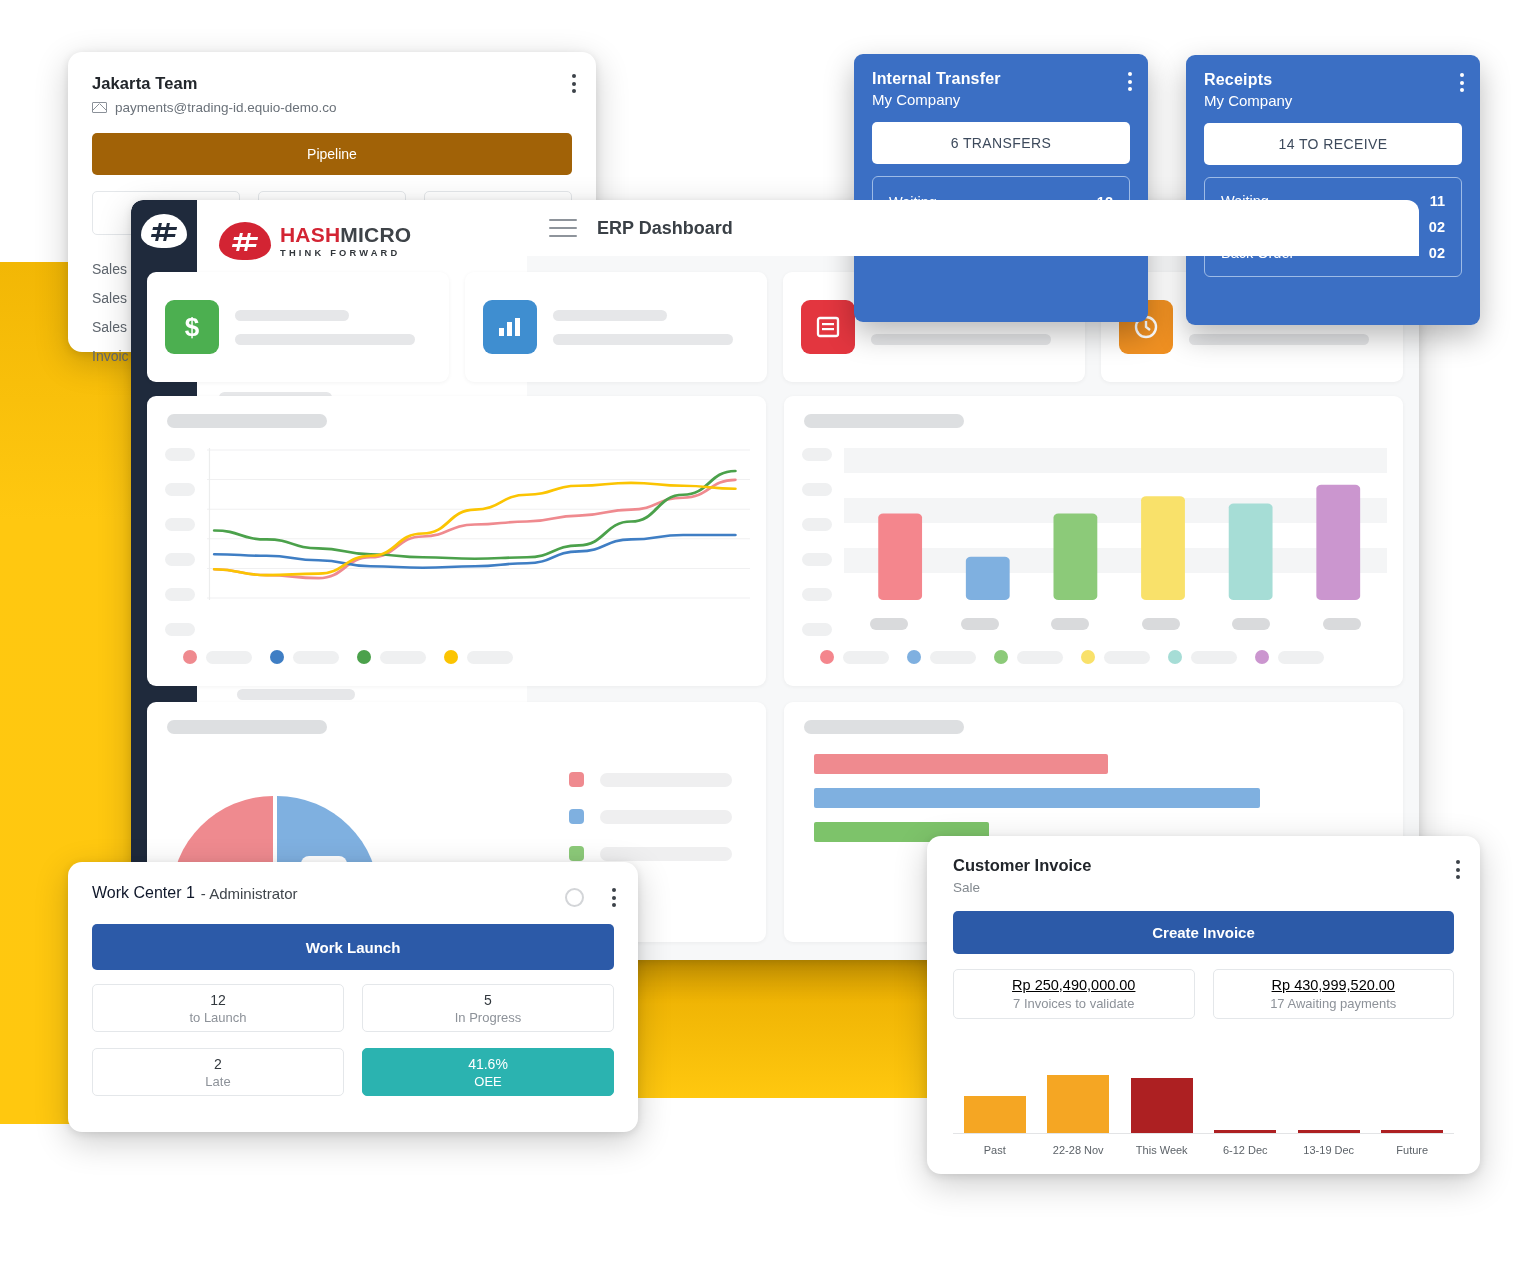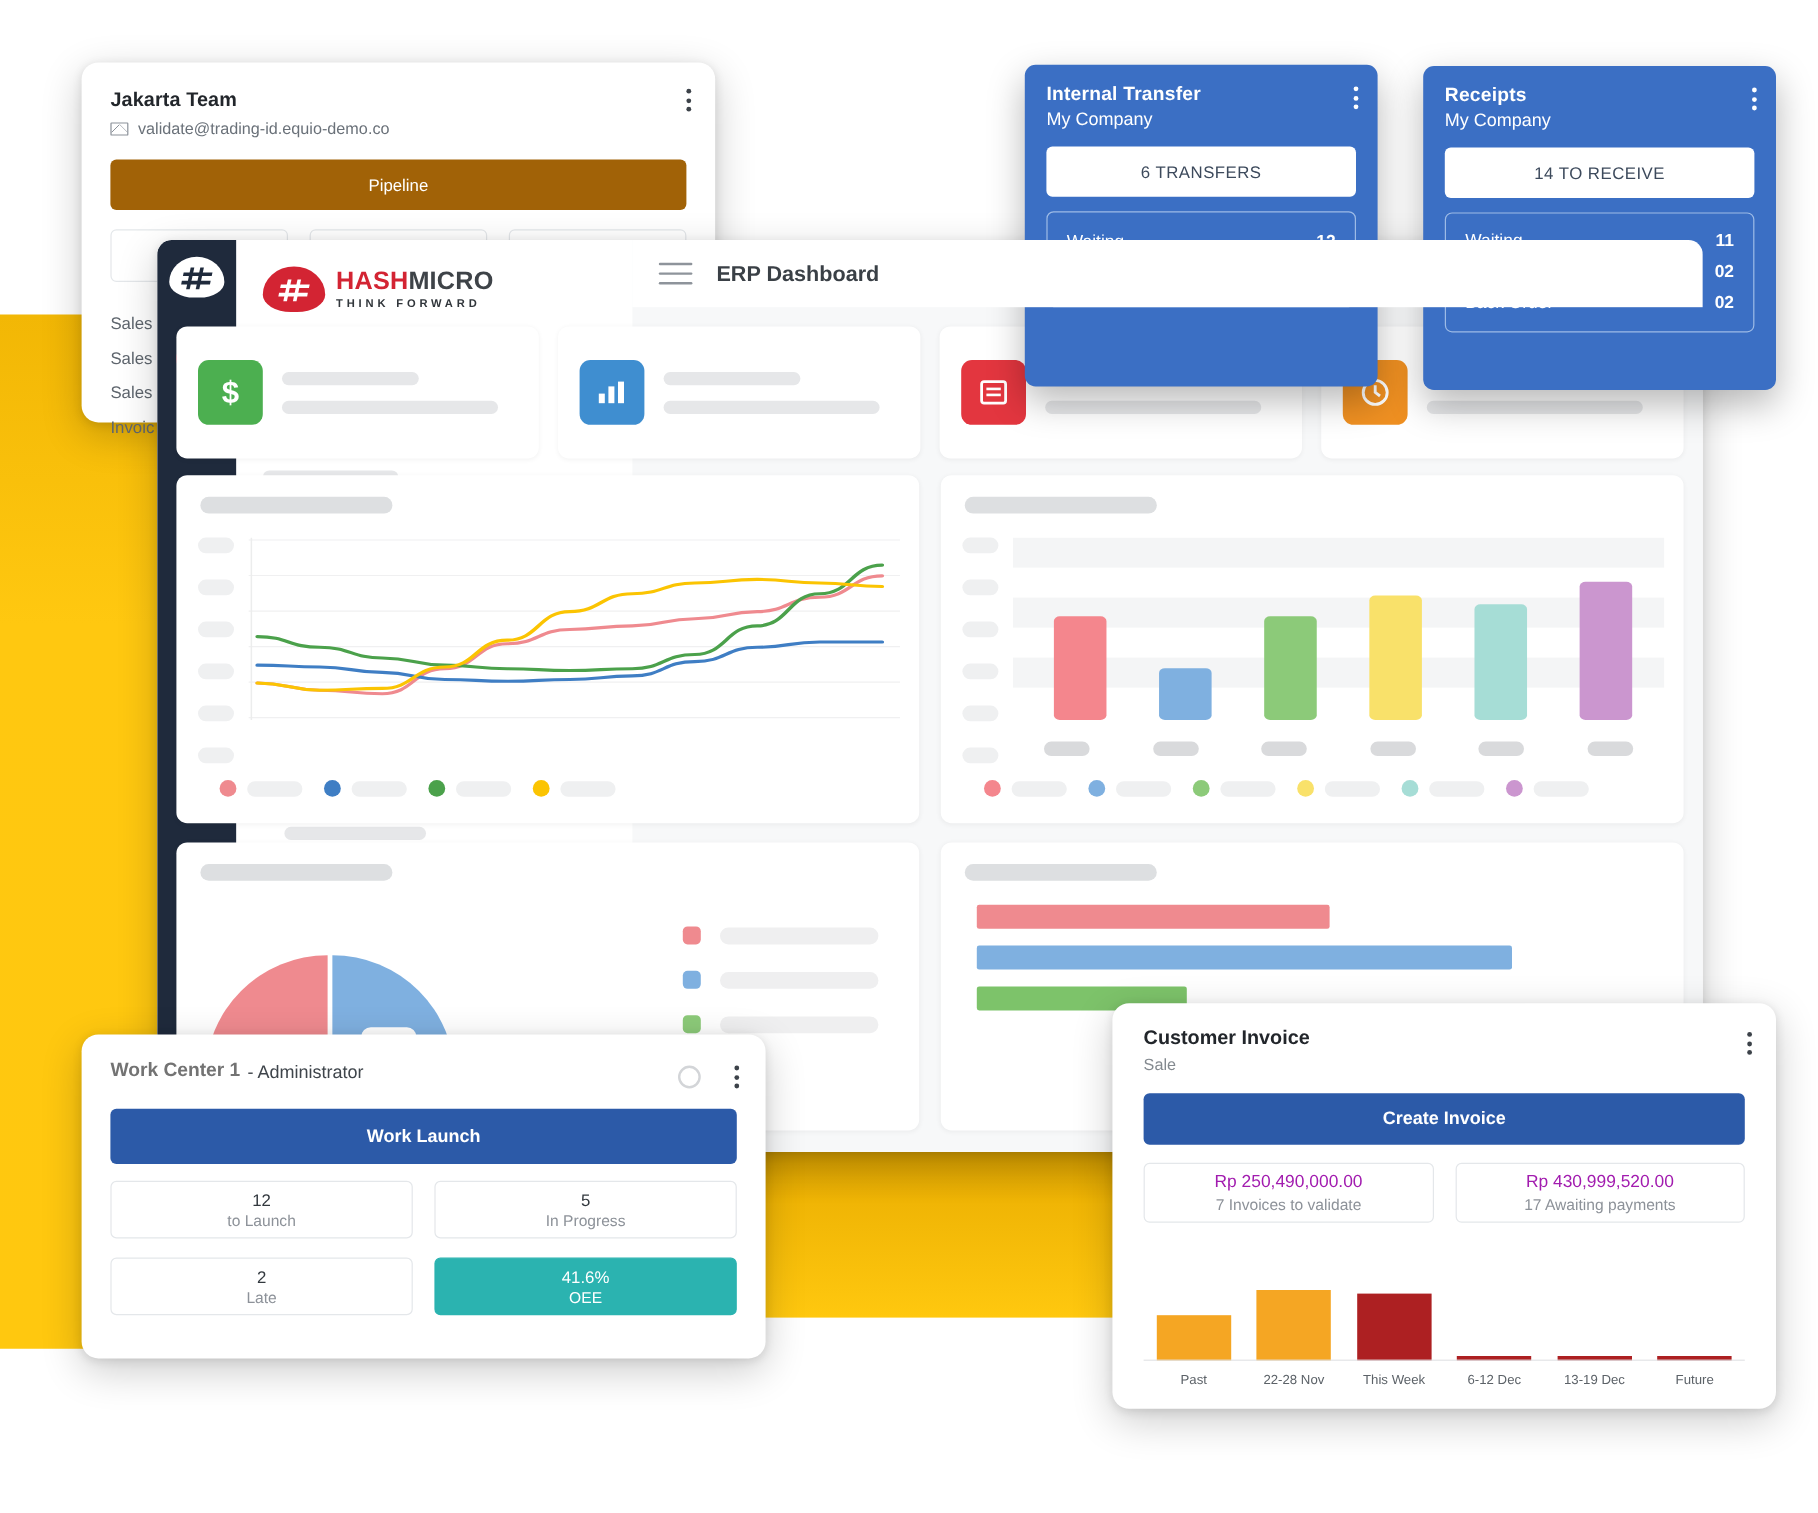--- a/index.html
+++ b/index.html
@@ -152,21 +152,21 @@
   .pl-row{ display:flex; align-items:center; gap:16px;}
   .pl-dot{ width:15px; height:15px; border-radius:4px;}
   .pl-bar{ width:132px; height:14px; background:#efeff0; border-radius:20px;}
 
   .hbars { position:absolute; left:30px; right:24px; top:52px; }
   .hbar { height:20px; border-radius:2px; margin-bottom:14px; }
 
   
   #workcenter { left:68px; top:862px; width:570px; height:270px; padding:22px 24px; }
   .wc-head { display:flex; align-items:center; gap:6px; }
-  .wc-name { font-size:16px; font-weight:bold; color:#737373;}
+  .wc-name { font-size:16px; font-weight:normal; color:#0f172a;}
   .wc-role { font-size:15px; color:#3f454b;}
   .wc-circle{ position:absolute; right:54px; top:26px; width:19px; height:19px;
               border-radius:50%; border:2px solid #d3d5d8;}
   .wc-btn { margin-top:22px; height:46px; border-radius:5px; background:#2c5aa8; color:#fff;
             font-size:15px; font-weight:bold; display:flex; align-items:center; justify-content:center;}
   .wc-grid{ margin-top:14px; display:grid; grid-template-columns:1fr 1fr; gap:16px 18px;}
   .wc-tile{ height:48px; border:1px solid #e4e7ea; border-radius:5px;
             display:flex; flex-direction:column; align-items:center; justify-content:center; gap:2px;}
   .wc-tile .v{ font-size:14px; color:#32383e;}
   .wc-tile .l{ font-size:13px; color:#8d9299;}
@@ -175,21 +175,21 @@
 
   
   #custinv { left:927px; top:836px; width:553px; height:338px; padding:20px 26px; }
   .ci-title{ font-size:16.5px; font-weight:bold; color:#22262b;}
   .ci-sub{ font-size:13.5px; color:#83898f; margin-top:5px;}
   .ci-btn{ margin-top:16px; height:43px; border-radius:5px; background:#2c5aa8; color:#fff;
            font-size:15px; font-weight:bold; display:flex; align-items:center; justify-content:center;}
   .ci-row{ margin-top:15px; display:flex; gap:18px;}
   .ci-box{ flex:1; height:50px; border:1px solid #e4e7ea; border-radius:5px;
            display:flex; flex-direction:column; align-items:center; justify-content:center; gap:3px;}
-  .ci-box .v{ font-size:14.5px; color:#a21caf;}
+  .ci-box .v{ font-size:14.5px; color:#000000;text-decoration:underline;}
   .ci-box .l{ font-size:13px; color:#8d9299;}
   .ci-chart{ position:absolute; left:26px; right:26px; bottom:16px; height:110px;}
   .ci-bars{ position:absolute; left:0; right:0; bottom:24px; height:82px;
             display:flex; align-items:flex-end; }
   .ci-col{ flex:1; display:flex; flex-direction:column; align-items:center; justify-content:flex-end; height:100%;
            position:relative;}
   .ci-bar{ width:62px; position:relative; }
   .ci-bar:after{ content:""; position:absolute; left:50%; bottom:0; width:2px; background:#f1f1f1;}
   .ci-axis{ position:absolute; left:0; right:0; bottom:24px; height:1px; background:#e3e4e6;}
   .ci-xlabels{ position:absolute; left:0; right:0; bottom:2px; display:flex;}
@@ -205,21 +205,21 @@
 
   <div class="card" id="jakarta">
     <div class="kebab" style="right:20px; top:22px;">
       <i></i>
         <i></i>
         <i></i>
     </div>
     <div class="jk-title">Jakarta Team</div>
     <div class="jk-mail">
       <span class="mail-ico"></span>
-      <span>validate@trading-id.equio-demo.co</span>
+      <span>payments@trading-id.equio-demo.co</span>
     </div>
     <div class="jk-btn">Pipeline</div>
     <div class="jk-row">
       <div class="jk-box">Pir</div>
       <div class="jk-box"></div>
       <div class="jk-box">Rp 0</div>
     </div>
     <div class="jk-lines">
       <div>Sales</div>
       <div>Sales</div>

